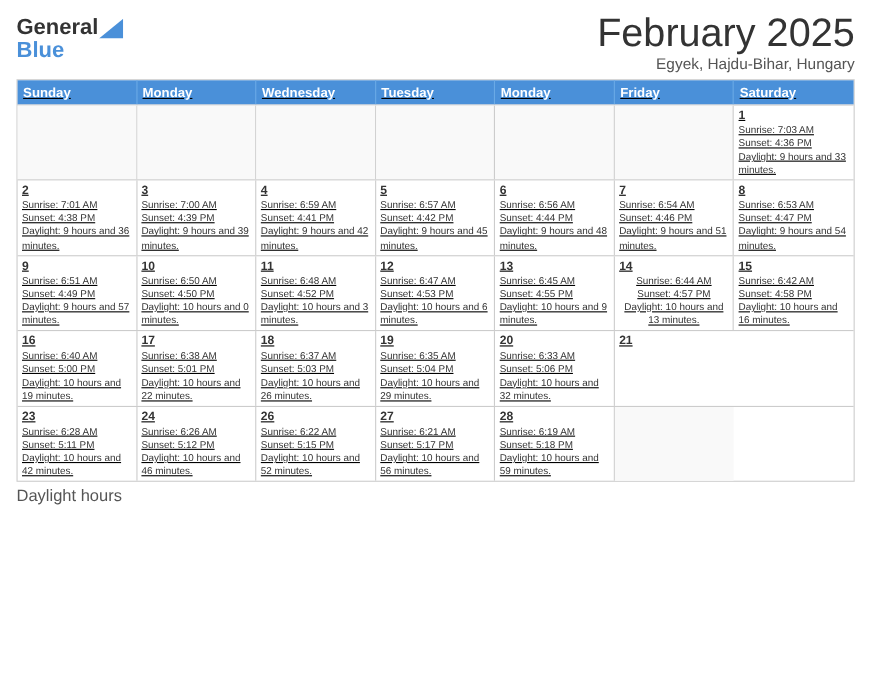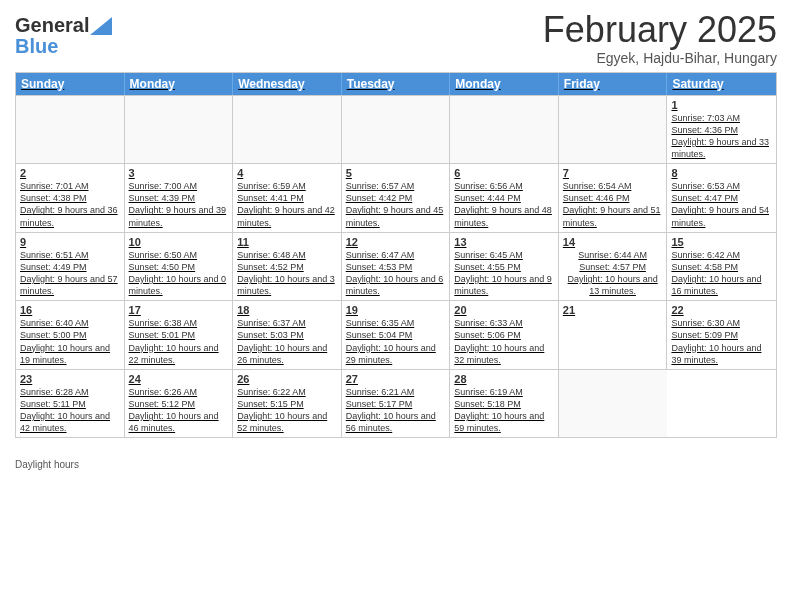--- a/index.html
+++ b/index.html
@@ -91,22 +91,22 @@
       font-weight: bold;
       margin-bottom: 1px;
       display: block;
     }
     .day-info {
       font-size: 9px;
       line-height: 1.35;
       color: #333;
     }
     .footer {
-      margin-top: 21px;
-      font-size: 10px;
+      margin-top: 4px;
+      font-size: 15px;
       color: #555;
     }
   </style>
 </head>
 <body>
 
 <div class="page">
   <div class="header">
     <div class="logo">
       <div>
@@ -266,26 +266,20 @@
           </div>
           <div class="cal-cell">
             <span class="day-num">20</span>
             <div class="day-info" style="white-space: pre-line;">Sunrise: 6:33 AM
 Sunset: 5:06 PM
 Daylight: 10 hours and 32 minutes.</div>
           </div>
           <div class="cal-cell">
             <span class="day-num">21</span>
           </div>
-          <div class="cal-cell">
-            <span class="day-num">22</span>
-            <div class="day-info" style="white-space: pre-line;">Sunrise: 6:30 AM
-Sunset: 5:09 PM
-Daylight: 10 hours and 39 minutes.</div>
-          </div>
         </div>
         <div class="cal-row">
           <div class="cal-cell">
             <span class="day-num">23</span>
             <div class="day-info" style="white-space: pre-line;">Sunrise: 6:28 AM
 Sunset: 5:11 PM
 Daylight: 10 hours and 42 minutes.</div>
           </div>
           <div class="cal-cell">
             <span class="day-num">24</span>

